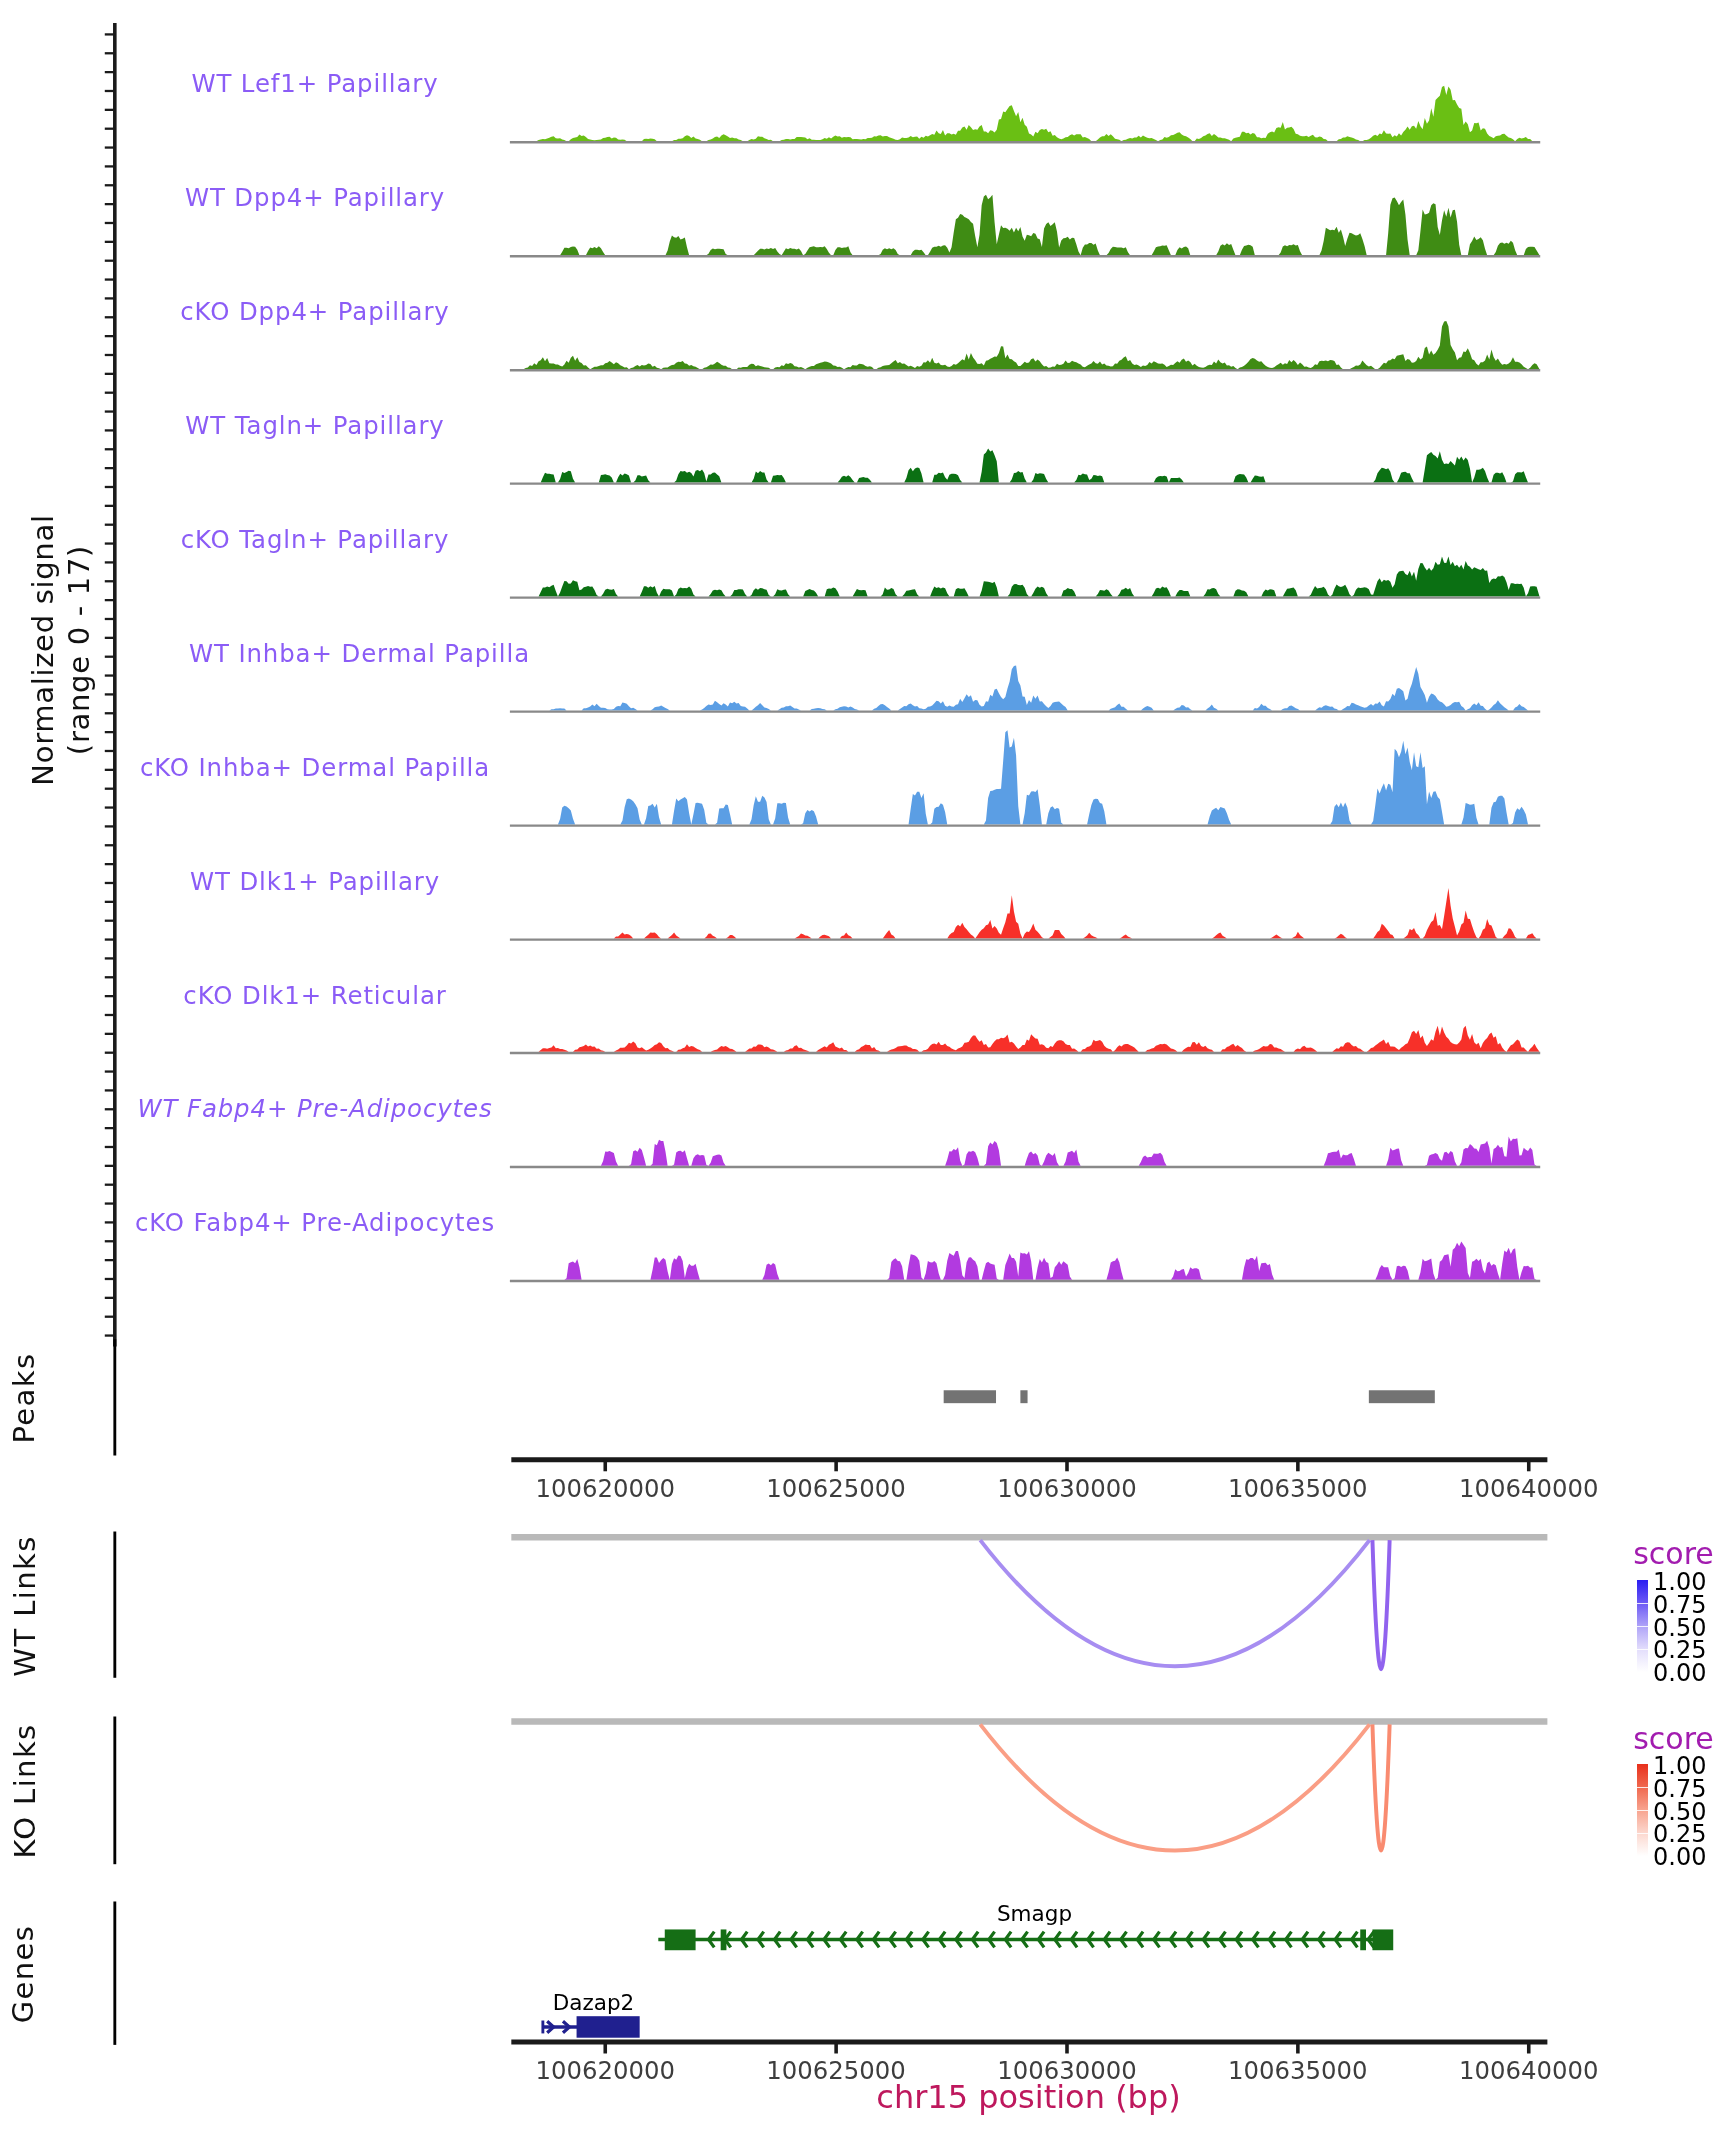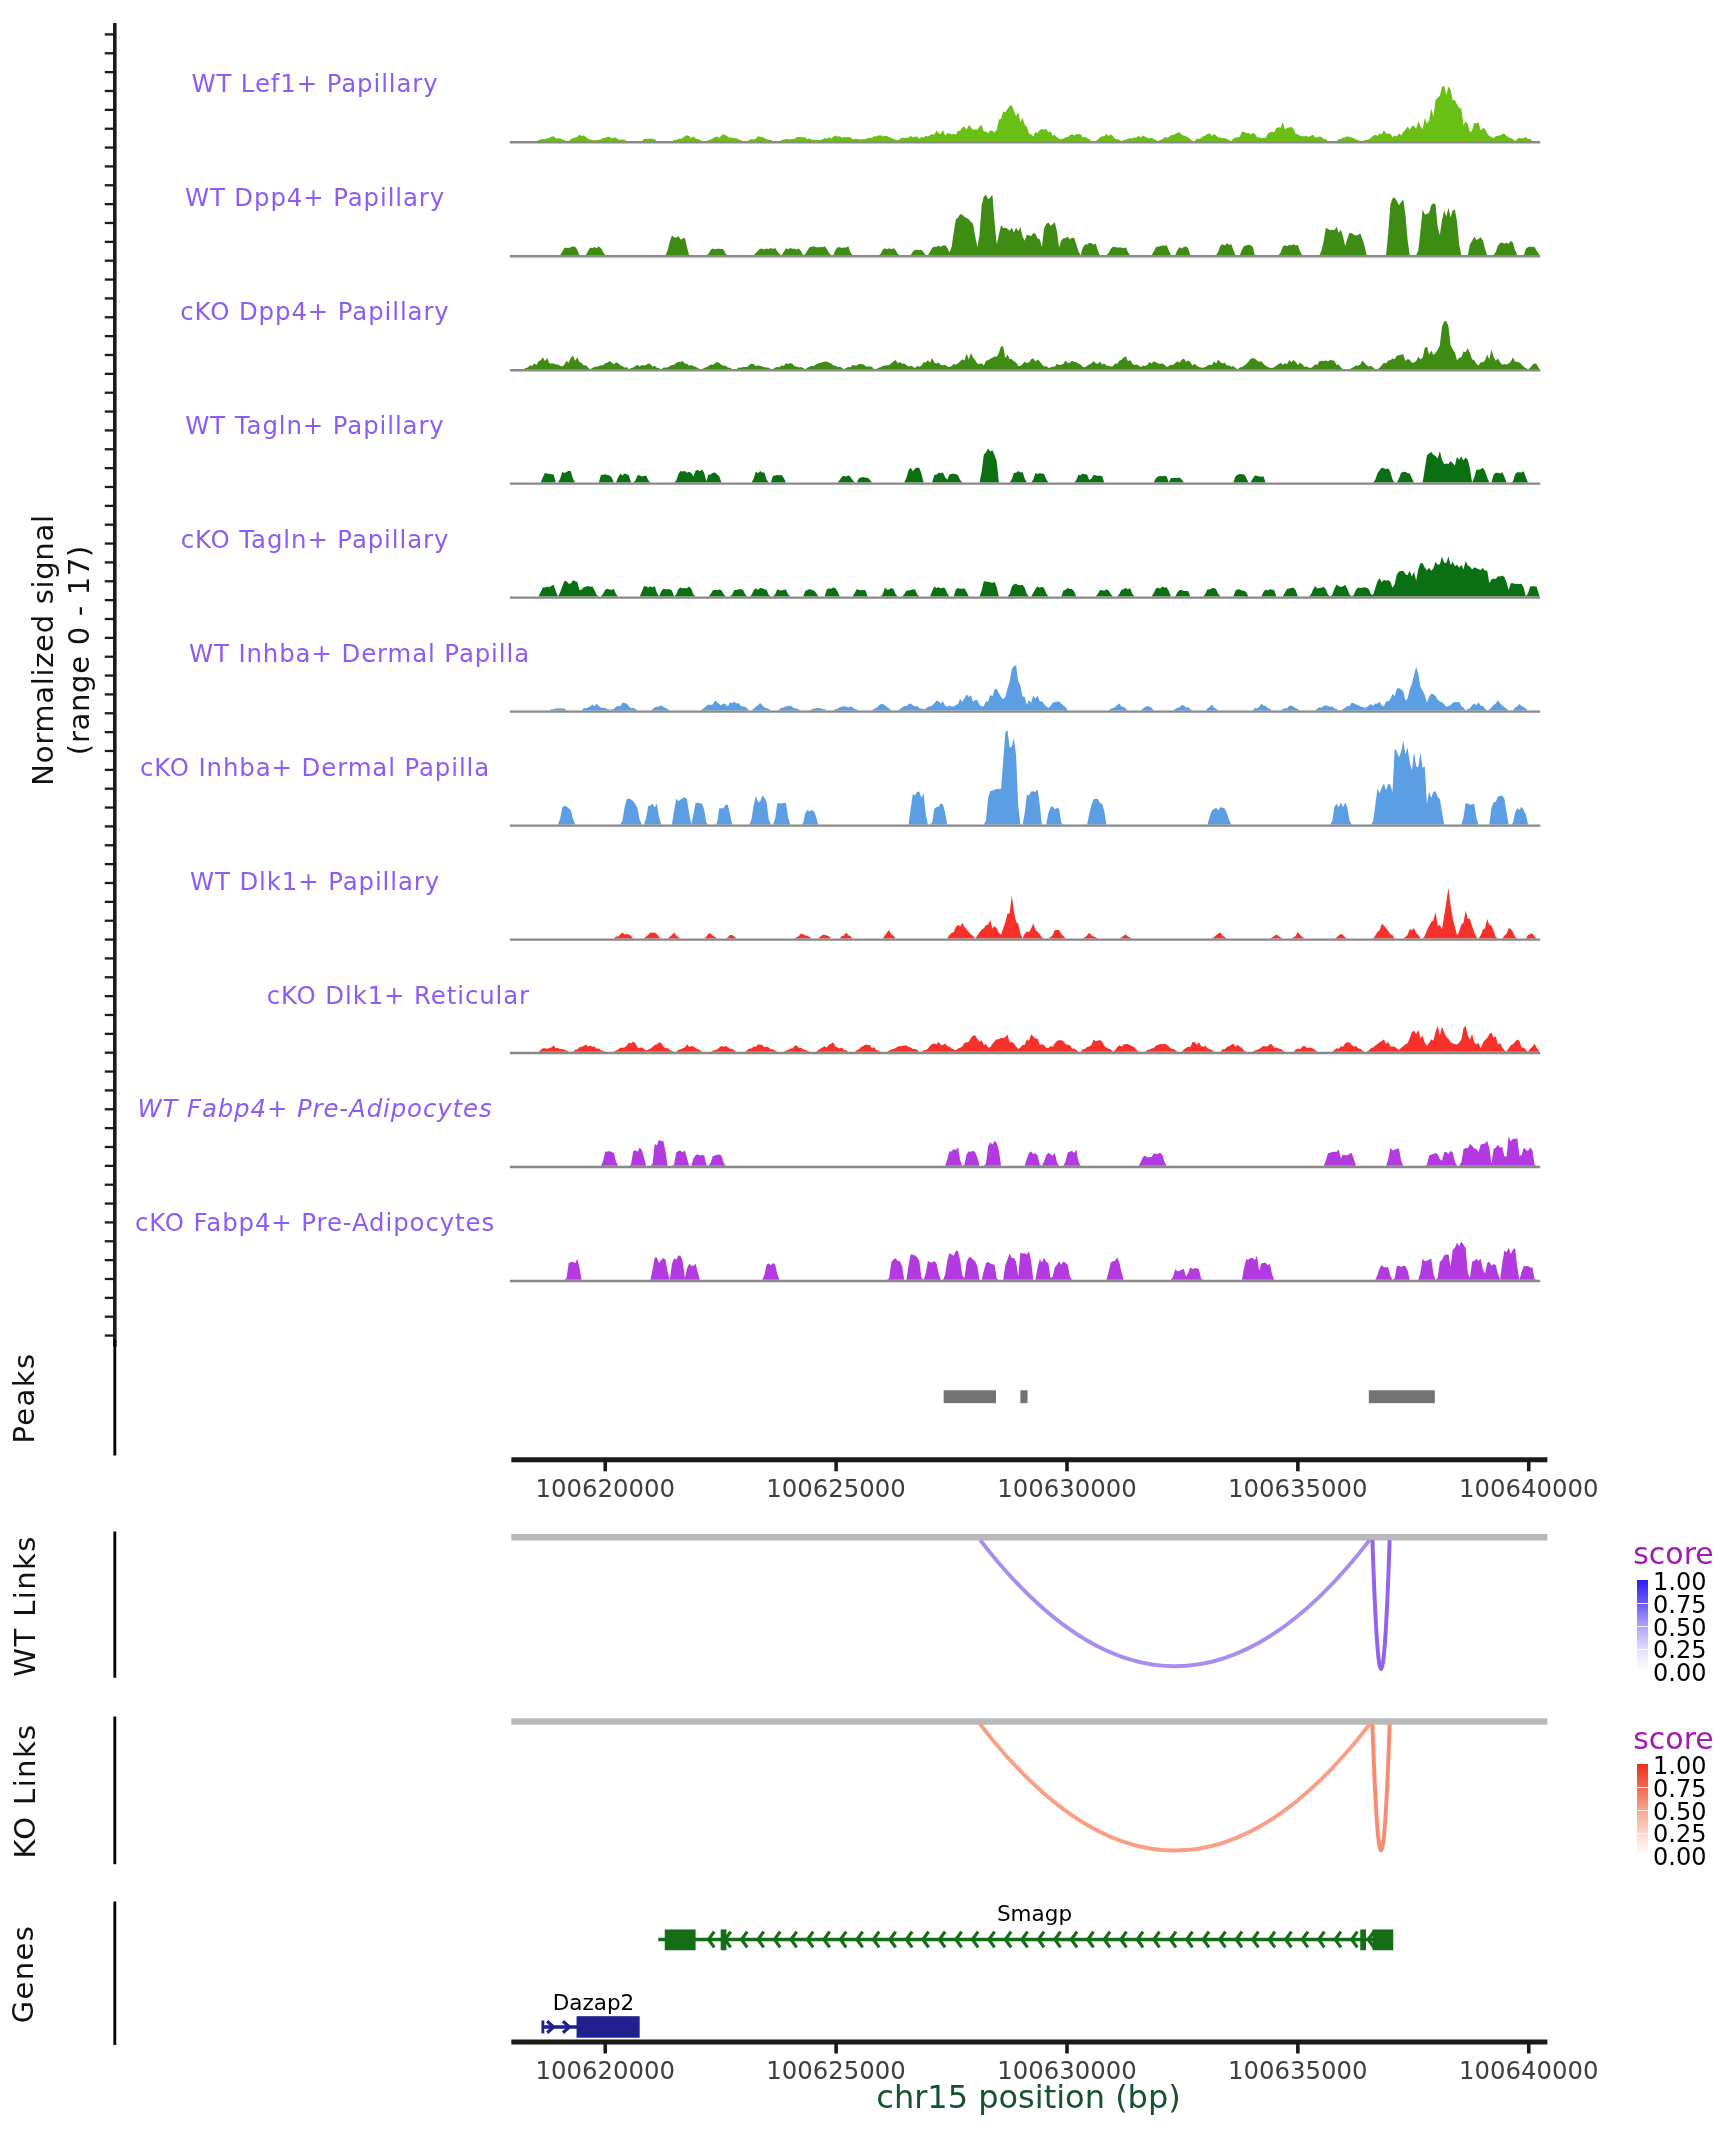--- a/index.html
+++ b/index.html
@@ -10,21 +10,21 @@
   .rot{transform:rotate(-90deg);text-align:center;color:#111;}
   .panel-label{font-size:29px;letter-spacing:1.4px;height:34px;line-height:34px;}
   .yaxis-label{font-size:29px;line-height:36px;letter-spacing:0.7px;}
   .legend-title{font-size:30px;color:#a21caf;text-align:center;width:93px;height:36px;line-height:36px;}
   .legend-num{font-size:24px;color:#000;height:24.4px;line-height:24.4px;}
   .legend-bar{width:10.8px;}
   .bar-wt{background:linear-gradient(to bottom,#2a1df2 0%,#6f5cf5 26%,#b3a8f8 52%,#e4dffc 76%,#ffffff 100%);}
   .bar-ko{background:linear-gradient(to bottom,#e8301c 0%,#f06a50 26%,#f8a894 52%,#fcd9d0 76%,#ffffff 100%);}
   .bar-tick{position:absolute;left:0;width:100%;height:1.4px;background:rgba(255,255,255,.85);}
   .gene-label{font-size:21.5px;color:#000000;text-align:center;height:26px;line-height:26px;}
-  .axis-title{font-size:32px;color:#14532d;text-align:center;width:645px;height:39px;line-height:39px;}
+  .axis-title{font-size:32px;color:#be185d;text-align:center;width:645px;height:39px;line-height:39px;}
 </style>
 </head>
 <body>
 
 <svg id="plot-svg" width="1721" height="2151" viewBox="0 0 2400 3000">
     <line x1="160" y1="32" x2="160" y2="1878" stroke="#1a1a1a" stroke-width="5"></line>
     <line x1="146" y1="48.0" x2="160" y2="48.0" stroke="#1a1a1a" stroke-width="3.2"></line>
     <line x1="146" y1="74.3" x2="160" y2="74.3" stroke="#1a1a1a" stroke-width="3.2"></line>
     <line x1="146" y1="100.6" x2="160" y2="100.6" stroke="#1a1a1a" stroke-width="3.2"></line>
     <line x1="146" y1="126.9" x2="160" y2="126.9" stroke="#1a1a1a" stroke-width="3.2"></line>
@@ -210,21 +210,21 @@
 </div>
 
 <div class="abs track-label" style="top:65px;">WT Lef1+ Papillary</div>
 <div class="abs track-label" style="top:179px;">WT Dpp4+ Papillary</div>
 <div class="abs track-label" style="top:293px;">cKO Dpp4+ Papillary</div>
 <div class="abs track-label" style="top:407px;">WT Tagln+ Papillary</div>
 <div class="abs track-label" style="top:521px;">cKO Tagln+ Papillary</div>
 <div class="abs track-label" style="top:635px;text-align:right;">WT Inhba+ Dermal Papilla</div>
 <div class="abs track-label" style="top:749px;">cKO Inhba+ Dermal Papilla</div>
 <div class="abs track-label" style="top:863px;">WT Dlk1+ Papillary</div>
-<div class="abs track-label" style="top:977px;text-align:right;">cKO Dlk1+ Reticular</div>
+<div class="abs track-label" style="top:977px;">cKO Dlk1+ Reticular</div>
 <div class="abs track-label" style="top:1090px;font-style:italic;">WT Fabp4+ Pre-Adipocytes</div>
 <div class="abs track-label" style="top:1204px;">cKO Fabp4+ Pre-Adipocytes</div>
 
 <div class="abs rot panel-label" style="left:-62px;top:1381px;width:172px;">Peaks</div>
 <div class="abs rot panel-label" style="left:-83px;top:1589px;width:215px;">WT Links</div>
 <div class="abs rot panel-label" style="left:-83px;top:1774px;width:215px;">KO Links</div>
 <div class="abs rot panel-label" style="left:-63px;top:1957px;width:172px;">Genes</div>
 
 <div class="abs legend-title" style="left:1627px;top:1536px;">score</div>
 <div class="abs legend-bar bar-wt" style="left:1637px;top:1580px;height:92px;">

